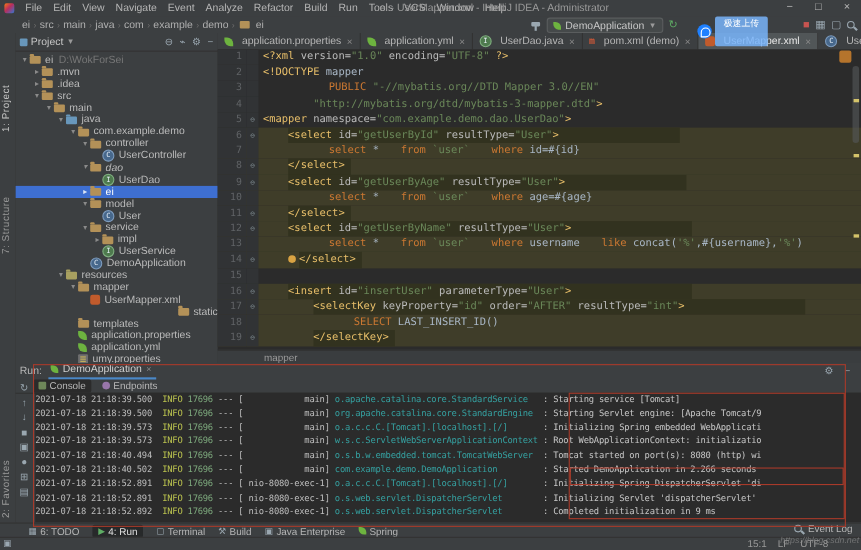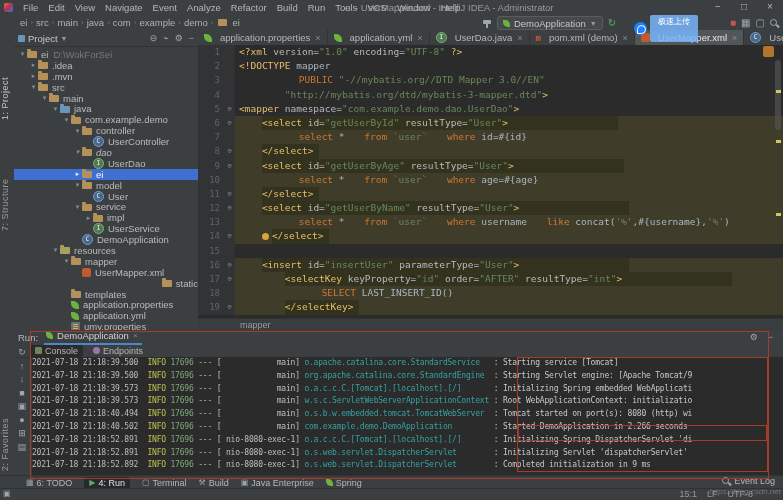--- a/index.html
+++ b/index.html
@@ -216,26 +216,26 @@
     <div id="tree">
         <div class="trow" style="padding-left: 4px;">
           <span class="tarrow">▾</span>
           <span class="tico i-folder"></span>
           <span>ei</span>
           <span class="tpath">D:\WokForSei</span>
         </div>
         <div class="trow" style="padding-left: 15px;">
           <span class="tarrow">▸</span>
           <span class="tico i-folder"></span>
-          <span>.idea</span>
+          <span>.mvn</span>
         </div>
         <div class="trow" style="padding-left: 15px;">
           <span class="tarrow">▸</span>
           <span class="tico i-folder"></span>
-          <span>.mvn</span>
+          <span>.idea</span>
         </div>
         <div class="trow" style="padding-left: 15px;">
           <span class="tarrow">▾</span>
           <span class="tico i-folder"></span>
           <span>src</span>
         </div>
         <div class="trow" style="padding-left: 26px;">
           <span class="tarrow">▾</span>
           <span class="tico i-folder"></span>
           <span>main</span>

